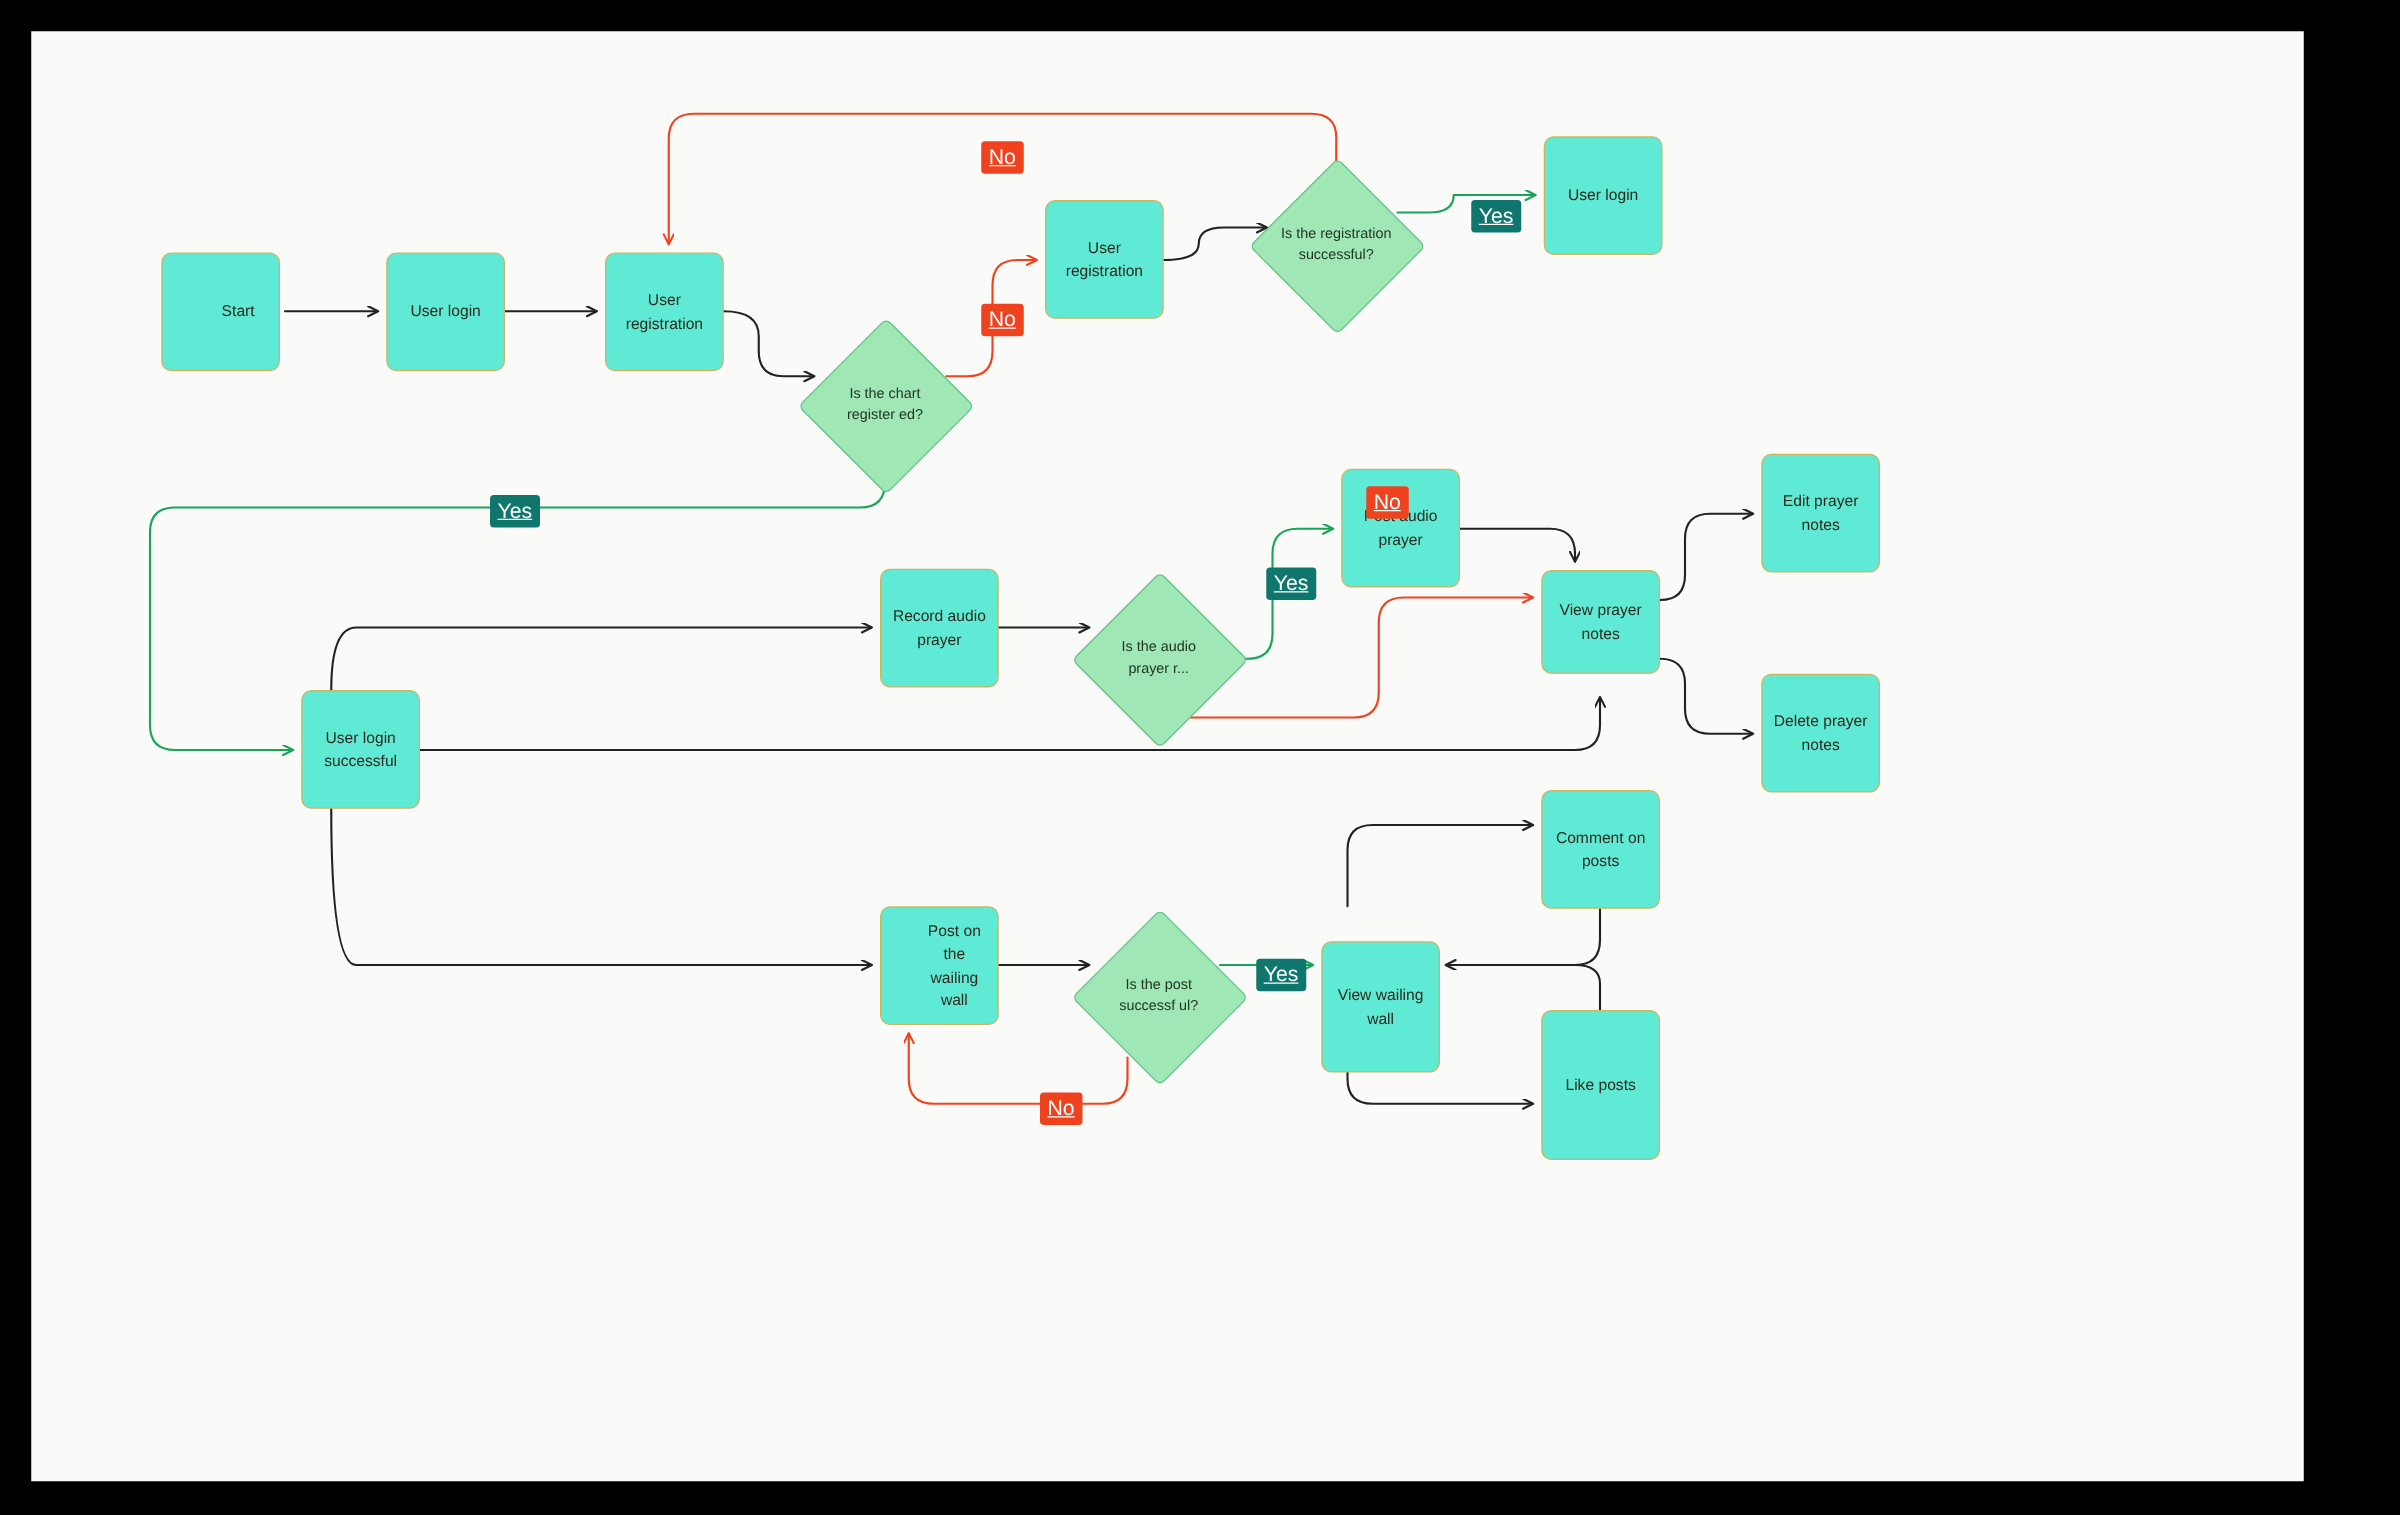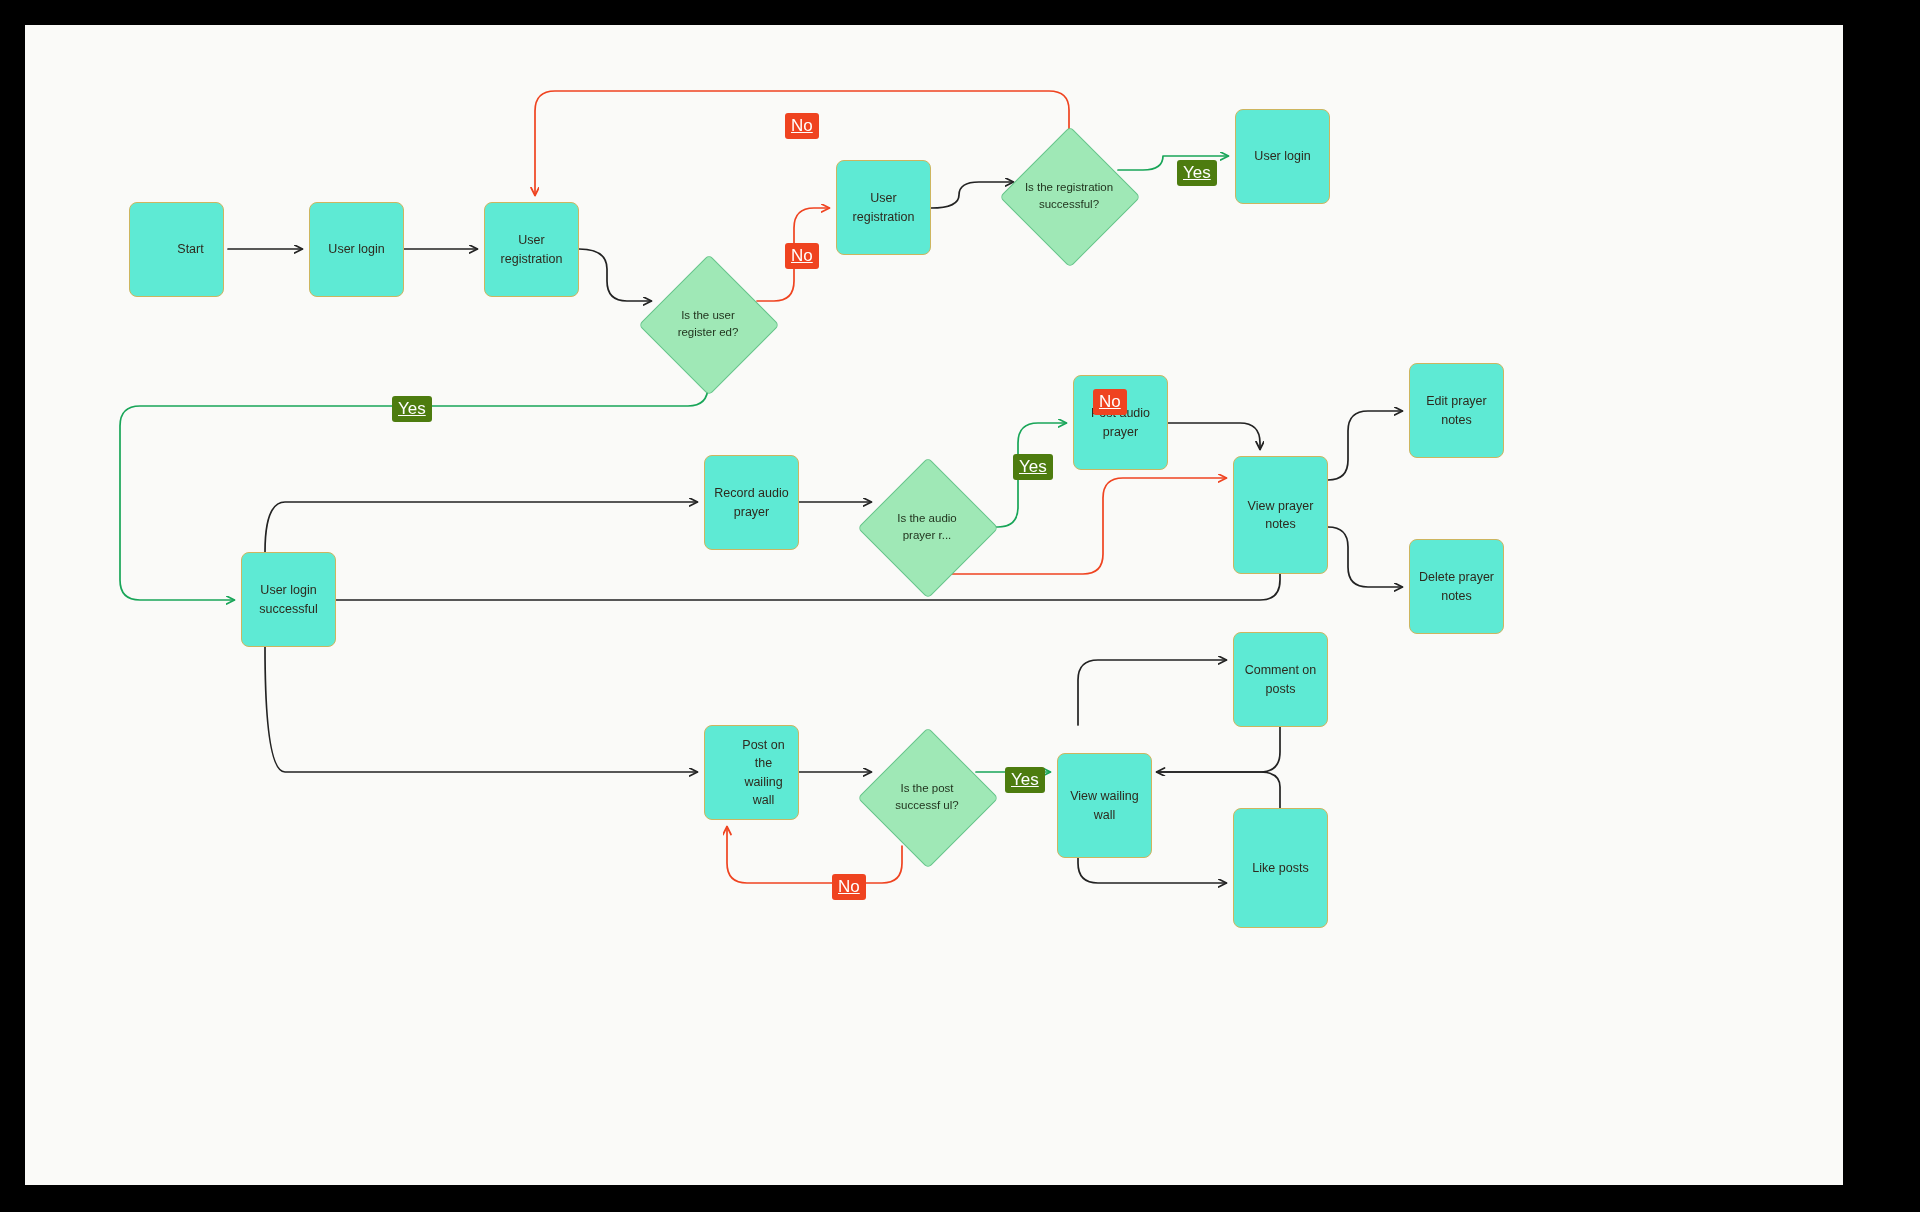--- a/index.html
+++ b/index.html
@@ -31,21 +31,21 @@
   .dec-shape{position:absolute;left:0;top:0;width:100%;height:100%;
         background:#9fe8b6;border:1.4px solid #64c489;
         transform:rotate(45deg);border-radius:5px;}
   .dec-lbl{position:absolute;left:0;top:0;width:100%;height:100%;
         display:flex;align-items:center;justify-content:center;text-align:center;
         font-size:11.5px;line-height:1.5;color:#22351f;padding:0 4px;box-sizing:border-box;}
 
   
   .badge{position:absolute;z-index:6;display:flex;align-items:center;justify-content:center;
          font-size:17px;color:#fff;border-radius:3px;padding:3px 6px;min-width:14px;text-decoration:underline;}
-  .badge.yes{background:#4d7c0f;}
+  .badge.yes{background:#0f766e;}
   .badge.no{background:#ef4320;}
 </style>
 </head>
 <body>
 
 <div id="app">
 
 
   <div id="canvas">
     <div id="stage">
@@ -128,21 +128,21 @@
             <span>Start</span>
           </div>
           <div class="node proc" style="left: 284px; top: 177px; width: 95px; height: 95px;">
             <span>User login</span>
           </div>
           <div class="node proc" style="left: 459px; top: 177px; width: 95px; height: 95px;">
             <span>User registration</span>
           </div>
           <div class="dec-wrap" style="left: 634px; top: 250px; width: 98px; height: 98px;">
             <div class="dec-shape"></div>
-            <div class="dec-lbl">Is the user register ed?</div>
+            <div class="dec-lbl">Is the chart register ed?</div>
           </div>
           <div class="node proc" style="left: 811px; top: 135px; width: 95px; height: 95px;">
             <span>User registration</span>
           </div>
           <div class="dec-wrap" style="left: 995px; top: 122px; width: 98px; height: 98px;">
             <div class="dec-shape"></div>
             <div class="dec-lbl">Is the registration successful?</div>
           </div>
           <div class="node proc" style="left: 1210px; top: 84px; width: 95px; height: 95px;">
             <span>User login</span>
@@ -153,21 +153,21 @@
           <div class="node proc" style="left: 679px; top: 430px; width: 95px; height: 95px;">
             <span>Record audio prayer</span>
           </div>
           <div class="dec-wrap" style="left: 853px; top: 453px; width: 98px; height: 98px;">
             <div class="dec-shape"></div>
             <div class="dec-lbl">Is the audio prayer r...</div>
           </div>
           <div class="node proc" style="left: 1048px; top: 350px; width: 95px; height: 95px;">
             <span>Post audio prayer</span>
           </div>
-          <div class="node proc" style="left: 1208px; top: 431px; width: 95px; height: 118px;">
+          <div class="node proc" style="left: 1208px; top: 431px; width: 95px; height: 83px;">
             <span>View prayer notes</span>
           </div>
           <div class="node proc" style="left: 1384px; top: 338px; width: 95px; height: 95px;">
             <span>Edit prayer notes</span>
           </div>
           <div class="node proc" style="left: 1384px; top: 514px; width: 95px; height: 95px;">
             <span>Delete prayer notes</span>
           </div>
           <div class="node proc" style="left: 679px; top: 700px; width: 95px; height: 95px; padding-left: 32px;">
             <span>Post on the wailing wall</span>

